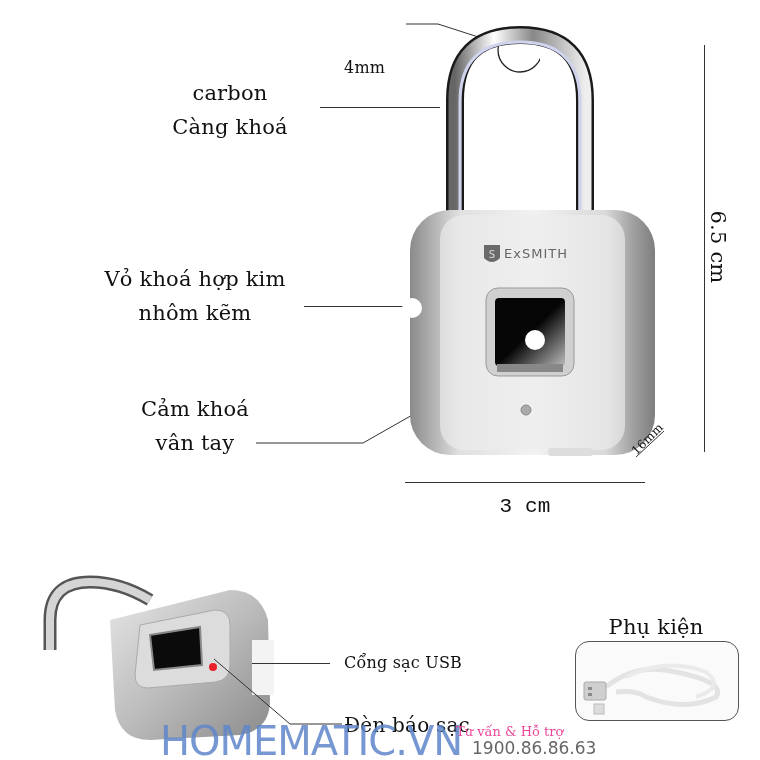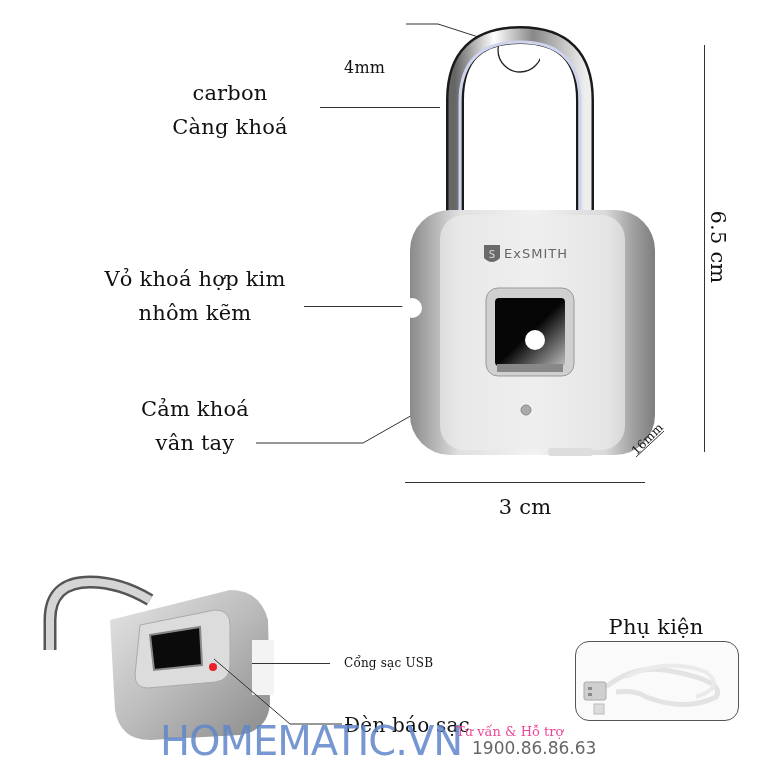--- a/index.html
+++ b/index.html
@@ -85,21 +85,21 @@
 
     <circle cx="12" cy="288" r="10" fill="#fff"></circle>
 
     <rect x="148" y="428" width="45" height="8" rx="3" fill="#ddd"></rect>
   </svg>
 
   <div class="vline" style="left:704px;top:45px;height:407px;"></div>
   <div class="label" style="left:668px;top:230px;width:100px;transform:rotate(90deg);">6.5 cm</div>
 
   <div class="line" style="left:405px;top:482px;width:240px;"></div>
-  <div class="label" style="left:475px;top:490px;width:100px;">3 cm</div>
+  <div class="label" style="left:475px;top:490px;width:100px;font-family:Liberation Mono, monospace;">3 cm</div>
 
   <svg class="abs" style="left:630px;top:425px;" width="40" height="40">
     <line x1="6" y1="32" x2="34" y2="6" stroke="#333" stroke-width="1"></line>
   </svg>
   <div class="label" style="left:628px;top:432px;font-size:12px;line-height:14px;transform:rotate(-45deg);">16mm</div>
 </div>
 
 <div class="abs" style="left:0;top:560px;width:760px;height:200px;">
 
   <svg class="abs" style="left:30px;top:10px;" width="250" height="180">
@@ -113,21 +113,21 @@
     <path d="M20,80 L20,50 Q20,12 60,12 Q90,12 120,30" fill="none" stroke="#555" stroke-width="13"></path>
     <path d="M20,80 L20,50 Q20,12 60,12 Q90,12 120,30" fill="none" stroke="#d5d5d5" stroke-width="8"></path>
     <path d="M80,50 L200,20 Q230,20 238,50 L240,130 Q240,160 210,165 L120,170 Q90,170 85,140 Z" fill="url(#b2)"></path>
     <path d="M110,55 L185,40 Q200,40 200,55 L200,95 Q200,110 185,112 L118,118 Q105,118 105,105 Z" fill="#dcdcdc" stroke="#aaa"></path>
     <polygon points="120,65 170,57 172,95 124,100" fill="#0b0b0b" stroke="#888" stroke-width="2"></polygon>
     <circle cx="183" cy="97" r="4" fill="#e8202a"></circle>
     <rect x="222" y="70" width="22" height="55" fill="#f3f3f3"></rect>
   </svg>
 
   <div class="line" style="left:252px;top:103px;width:78px;"></div>
-  <div class="label" style="left:344px;top:86px;font-size:12px;">Cổng sạc USB</div>
+  <div class="label" style="left:344px;top:86px;font-size:16px;">Cổng sạc USB</div>
 
   <svg class="abs" style="left:210px;top:95px;" width="140" height="80">
     <polyline points="4,4 80,69 132,69" fill="none" stroke="#333" stroke-width="1"></polyline>
   </svg>
   <div class="label" style="left:344px;top:148px;font-size:20px;">Đèn báo sạc</div>
 
   <div class="label" style="left:596px;top:50px;width:120px;">Phụ kiện</div>
   <div class="abs" style="left:575px;top:81px;width:162px;height:78px;border:1px solid #555;border-radius:14px;background:#fafafa;">
     <svg width="162" height="78">
       <path d="M30,45 Q60,20 100,30 Q150,40 140,55 Q110,70 70,55 Q60,48 40,50" fill="none" stroke="#e3e3e3" stroke-width="5"></path>

